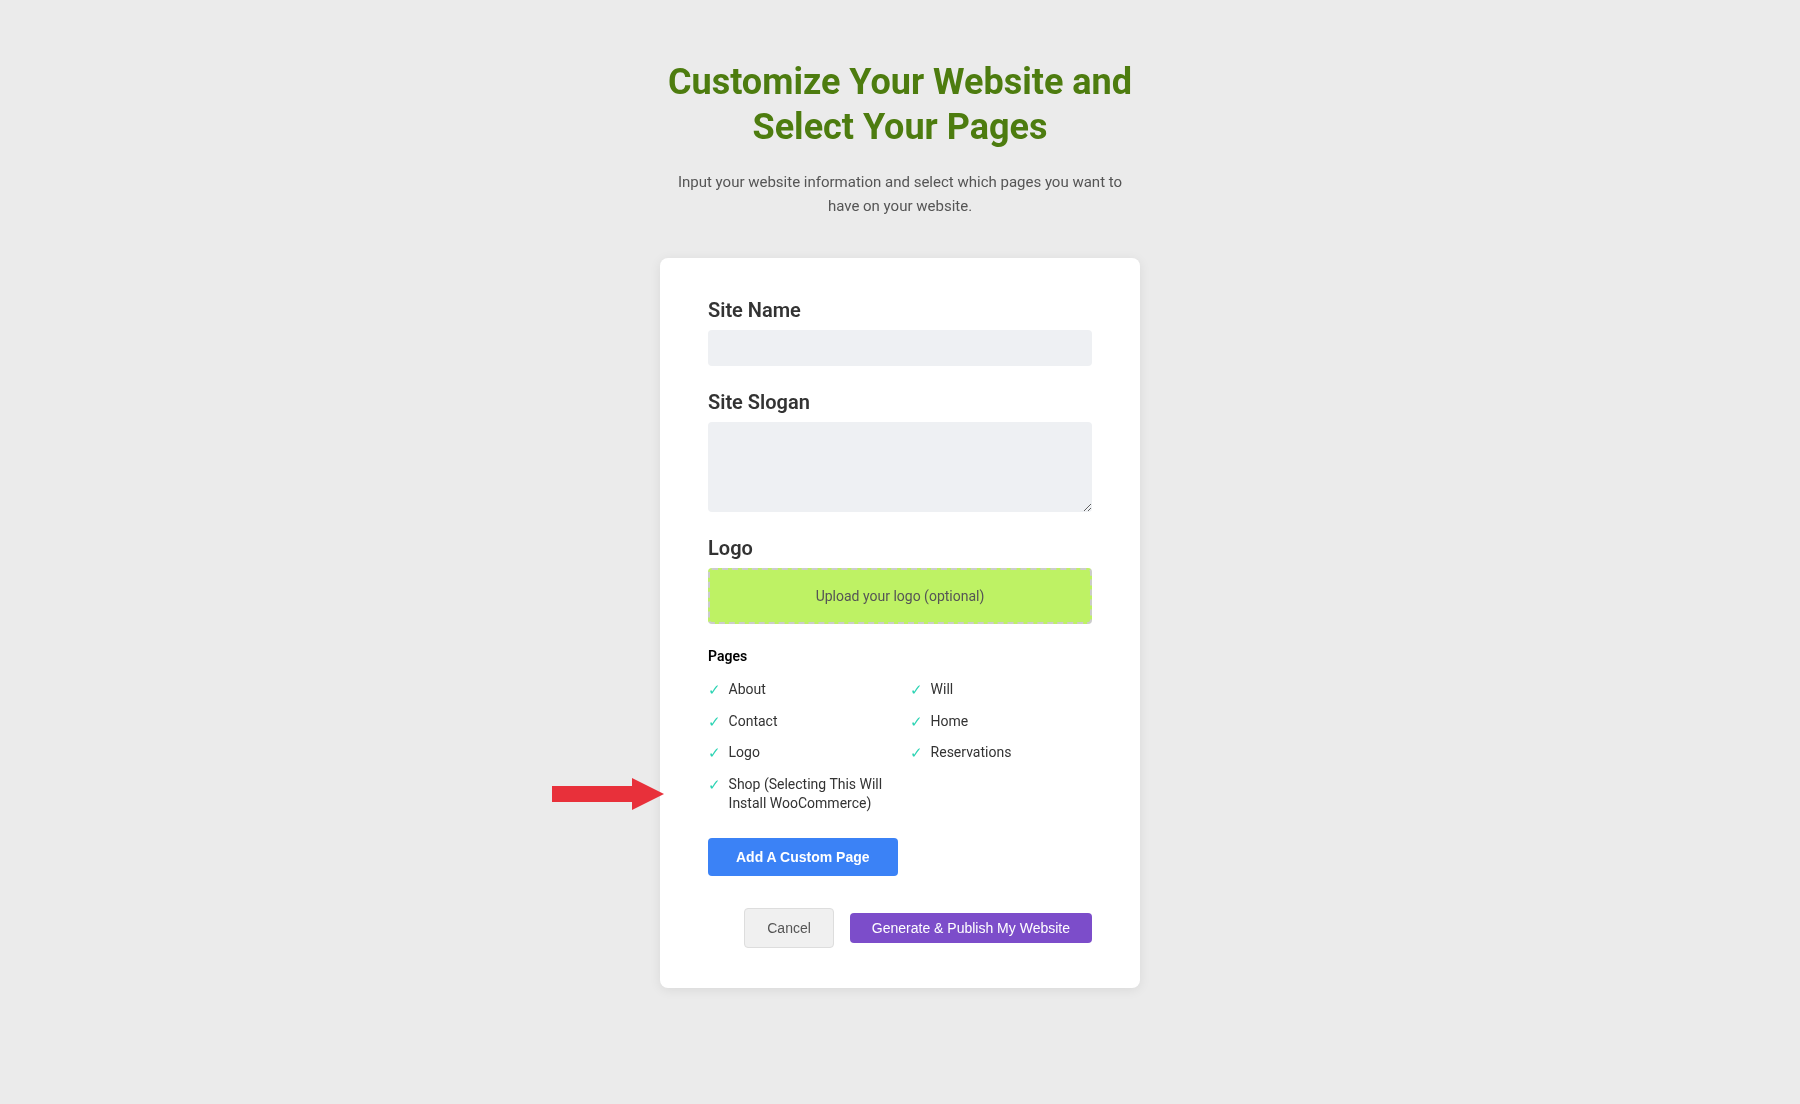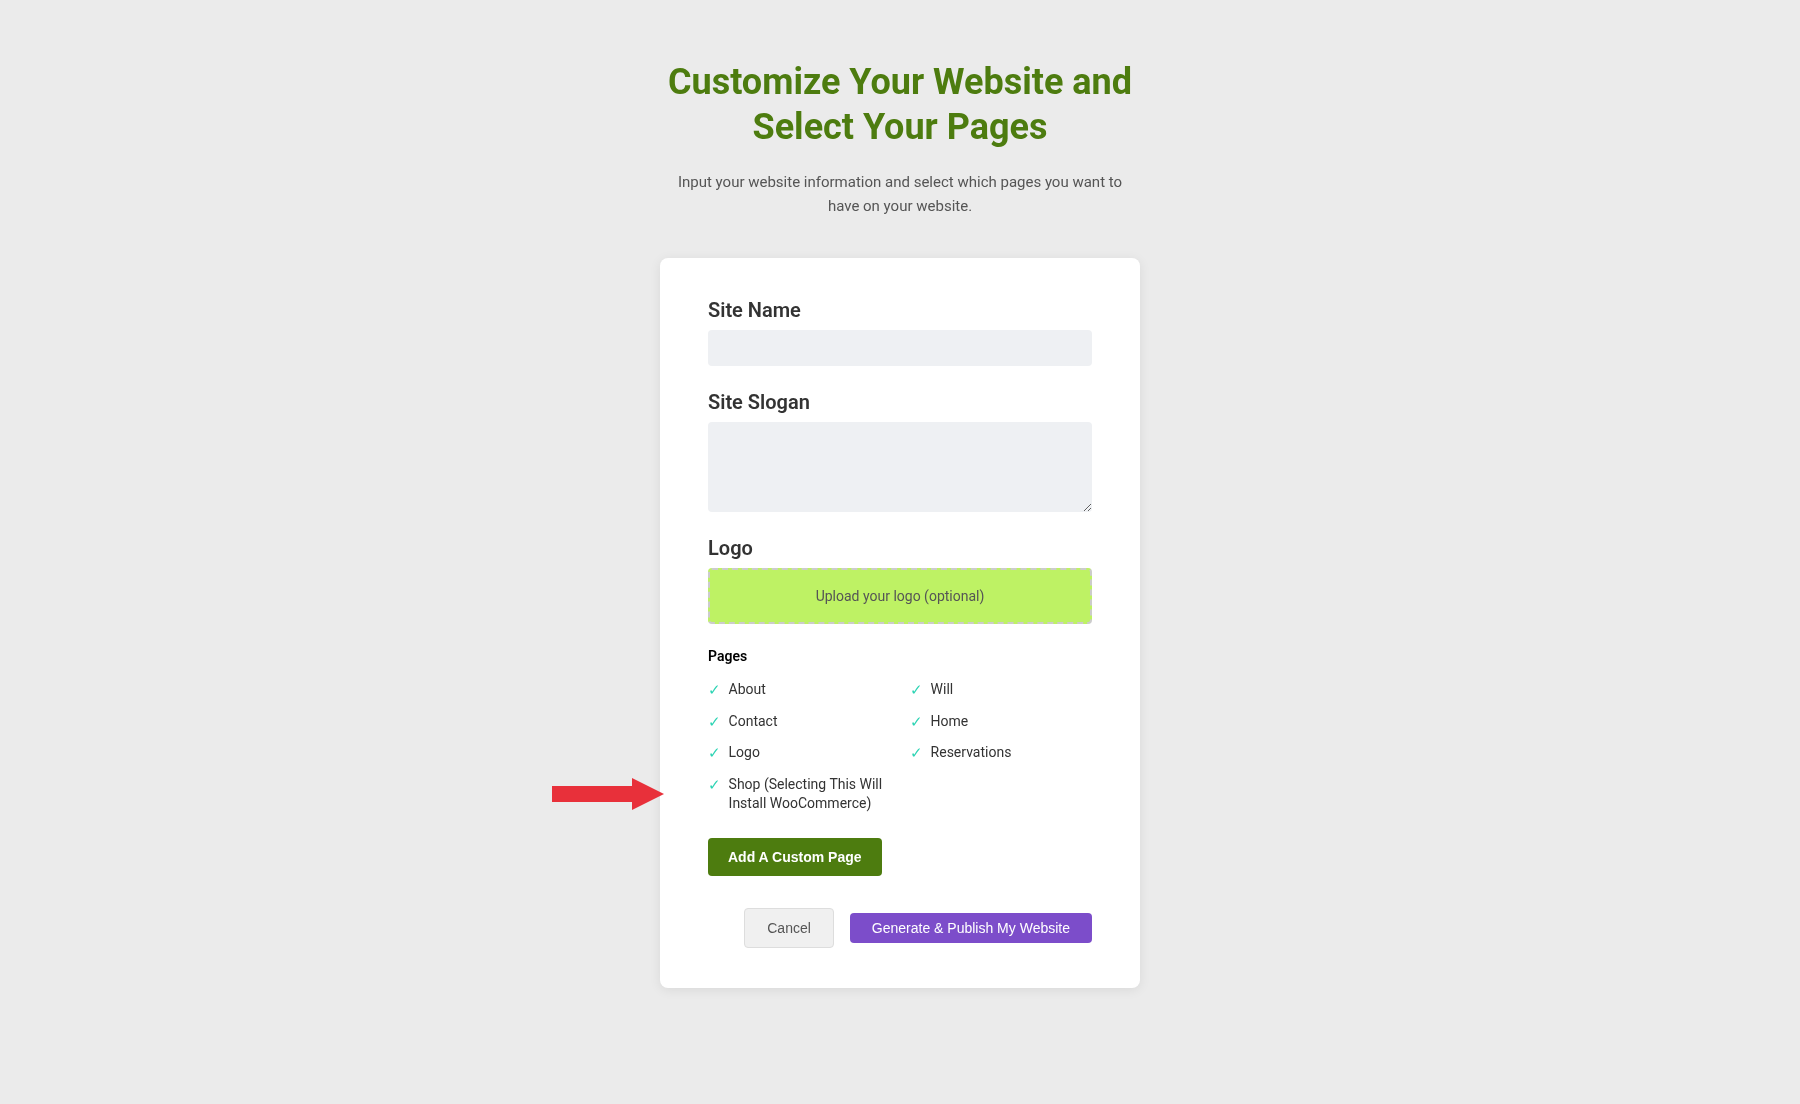--- a/index.html
+++ b/index.html
@@ -123,25 +123,25 @@
       font-size: 15px;
       margin-top: 1px;
       flex-shrink: 0;
     }
 
     .page-item-text {
       line-height: 1.4;
     }
 
     .add-custom-btn {
-      background: #4d7c0f;
+      background: #3b82f6;
       color: #fff;
       border: none;
       border-radius: 4px;
-      padding: 11px 20px;
+      padding: 11px 28px;
       font-size: 14px;
       font-weight: 600;
       cursor: pointer;
       margin-bottom: 32px;
     }
 
     .footer-actions {
       display: flex;
       justify-content: flex-end;
       gap: 16px;

